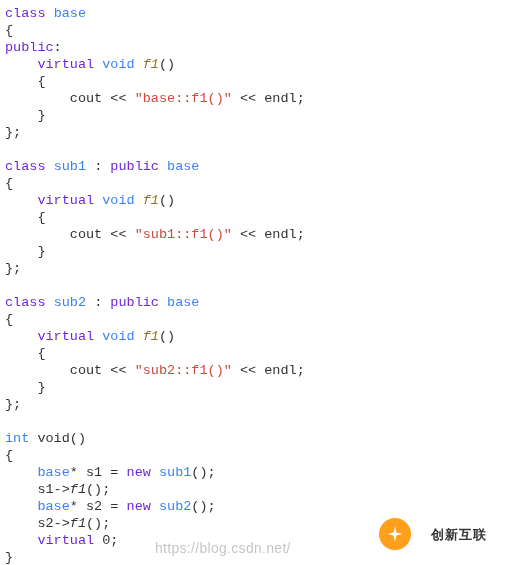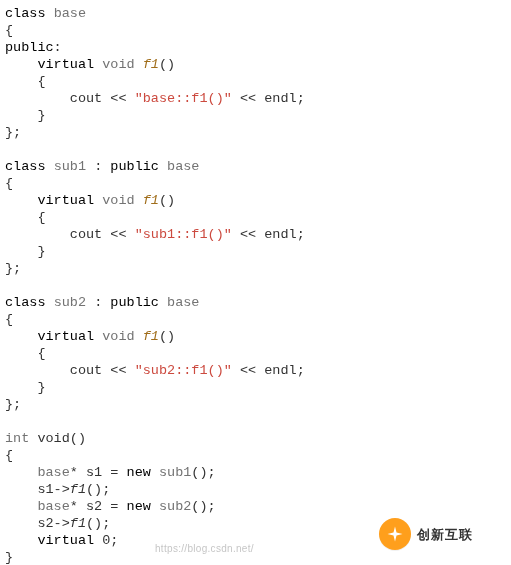--- a/index.html
+++ b/index.html
@@ -14,48 +14,48 @@
     height: 565px;
     box-sizing: border-box;
     position: relative;
     overflow: hidden;
   }
   pre {
     margin: 0;
     font-family: inherit;
     white-space: pre;
   }
-  .k1 { color: #000000; }  
-  .k2 { color: #737373; }  
+  .k1 { color: #6d28d9; }  
+  .k2 { color: #3b82f6; }  
   .k3 { color: #a06d1a; font-style: italic; } 
   .st { color: #cc4a3f; }  
   .id { font-style: italic; }
 
   .watermark-text {
     position: absolute;
     left: 155px;
     top: 540px;
     font-family: "PingFang SC", "Microsoft YaHei", sans-serif;
-    font-size: 10px;
+    font-size: 14px;
     color: rgba(150,150,150,0.55);
     letter-spacing: 0.3px;
     pointer-events: none;
     white-space: nowrap;
   }
 
   .cx-logo {
     position: absolute;
     right: 12px;
     bottom: 14px;
     width: 120px;
     height: 34px;
     pointer-events: none;
     display: flex;
     align-items: center;
-    gap: 6px;
+    gap: 20px;
   }
   .cx-badge {
     width: 32px;
     height: 32px;
     background: #ff9f1c;
     border-radius: 50%;
     box-shadow: 0 1px 0 rgba(0,0,0,0.06);
     display: flex;
     align-items: center;
     justify-content: center;

